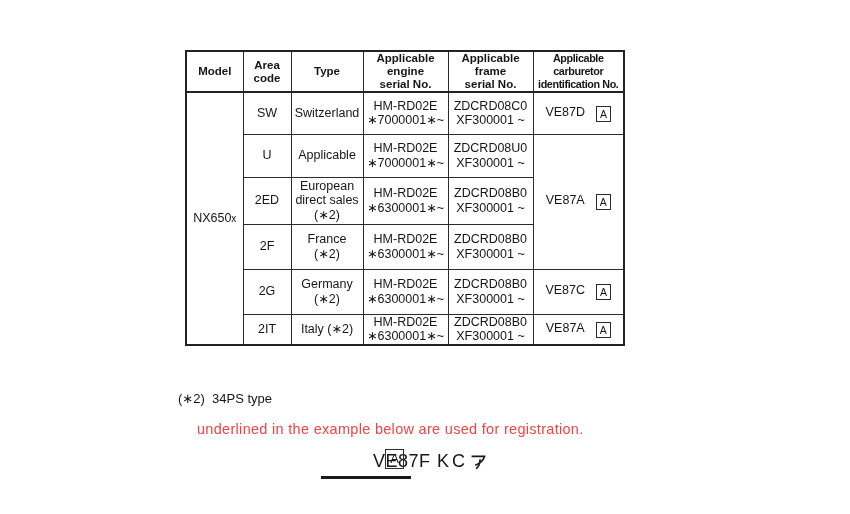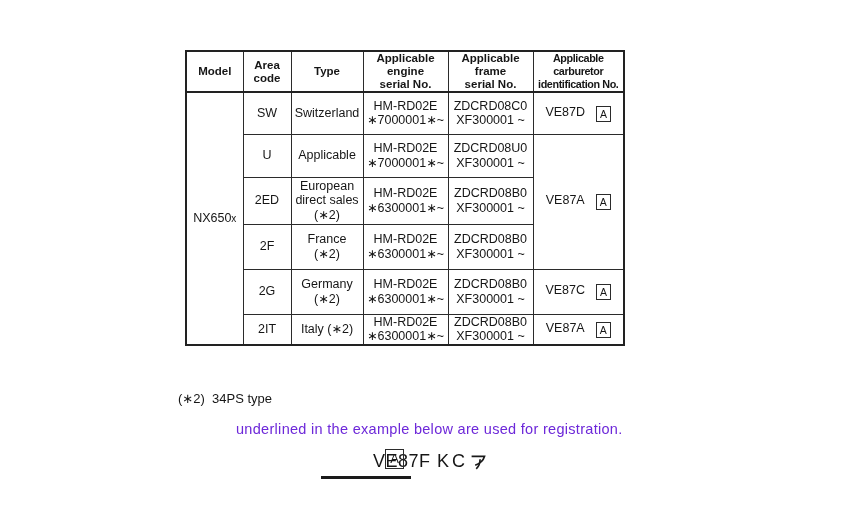--- a/index.html
+++ b/index.html
@@ -39,21 +39,21 @@
   .footnotes {
     position:absolute; left:178px; top:360px;
     font-size:13px; line-height:15.5px; white-space:pre; color:#161616;
   }
   .note-line1 {
     position:absolute; left:172px; top:397px;
     font-size:14.5px; letter-spacing:1.1px; color:#161616; white-space:pre;
   }
   .note-line2 {
     position:absolute; left:197px; top:421px;
-    font-size:14.5px; letter-spacing:0.3px; color:#6d28d9; white-space:pre;margin-left:39px;
+    font-size:14.5px; letter-spacing:0.3px; color:#ef4444; white-space:pre;
   }
 
   
   .ex-code {
     position:absolute; left:327px; top:451px;
     font-size:18px; line-height:20px; letter-spacing:0.5px; color:#161616;margin-left:46px;
   }
   .ex-abox {
     position:absolute; left:385px; top:449px; width:17px; height:18px;
     line-height:18px; text-align:center; border:1.5px solid #2b2b2b;

